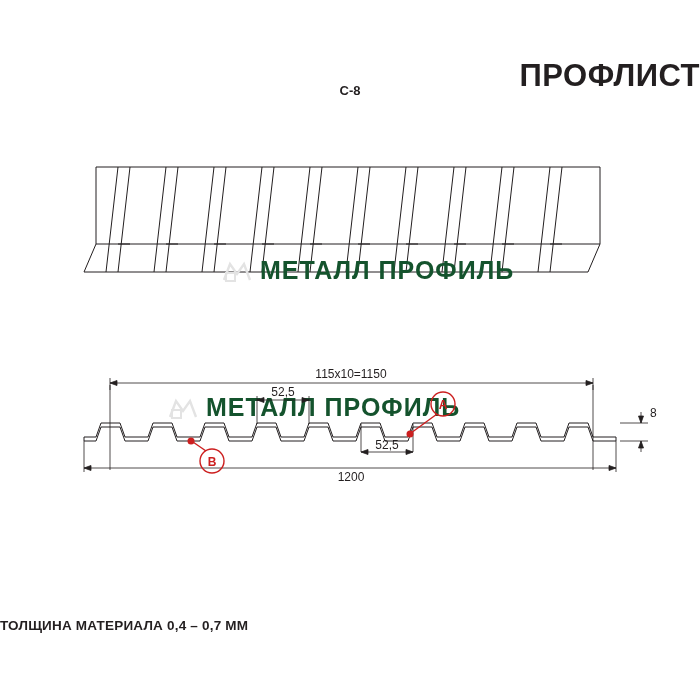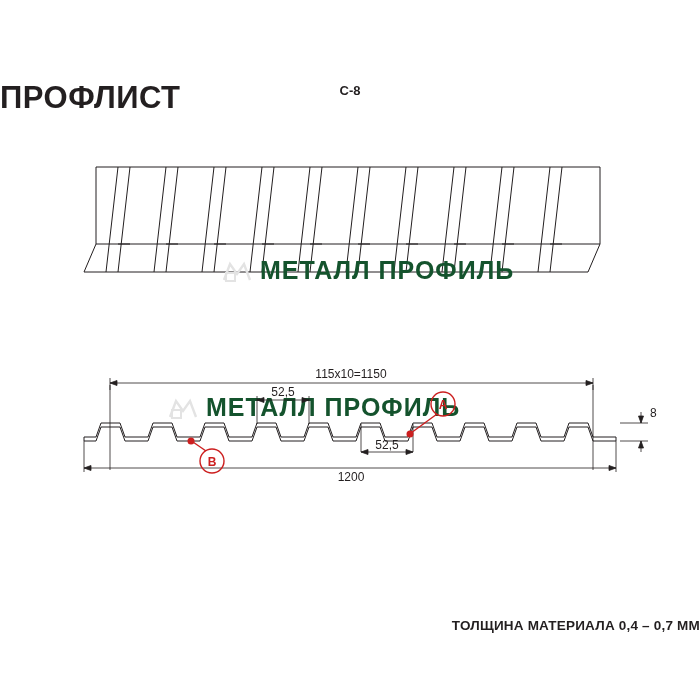--- a/index.html
+++ b/index.html
@@ -19,41 +19,40 @@
     position: relative;
     width: 700px;
     height: 700px;
   }
   
   .title {
     position: absolute;
     top: 58px;
     left: 0;
     width: 700px;
-    text-align: left;
+    text-align: right;
     font-size: 31px;
     font-weight: bold;
     letter-spacing: 0.5px;
-    margin-top: 22px;
   }
   .subtitle {
     position: absolute;
     top: 83px;
     left: 0;
     width: 700px;
     text-align: center;
     font-size: 13px;
     font-weight: bold;
   }
   .footnote {
     position: absolute;
     top: 618px;
     left: 0;
     width: 700px;
-    text-align: right;
+    text-align: left;
     font-size: 13.5px;
     font-weight: bold;
     letter-spacing: 0.2px;
   }
   
   .wm {
     position: absolute;
     font-size: 25px;
     font-weight: bold;
     color: #14532d;

